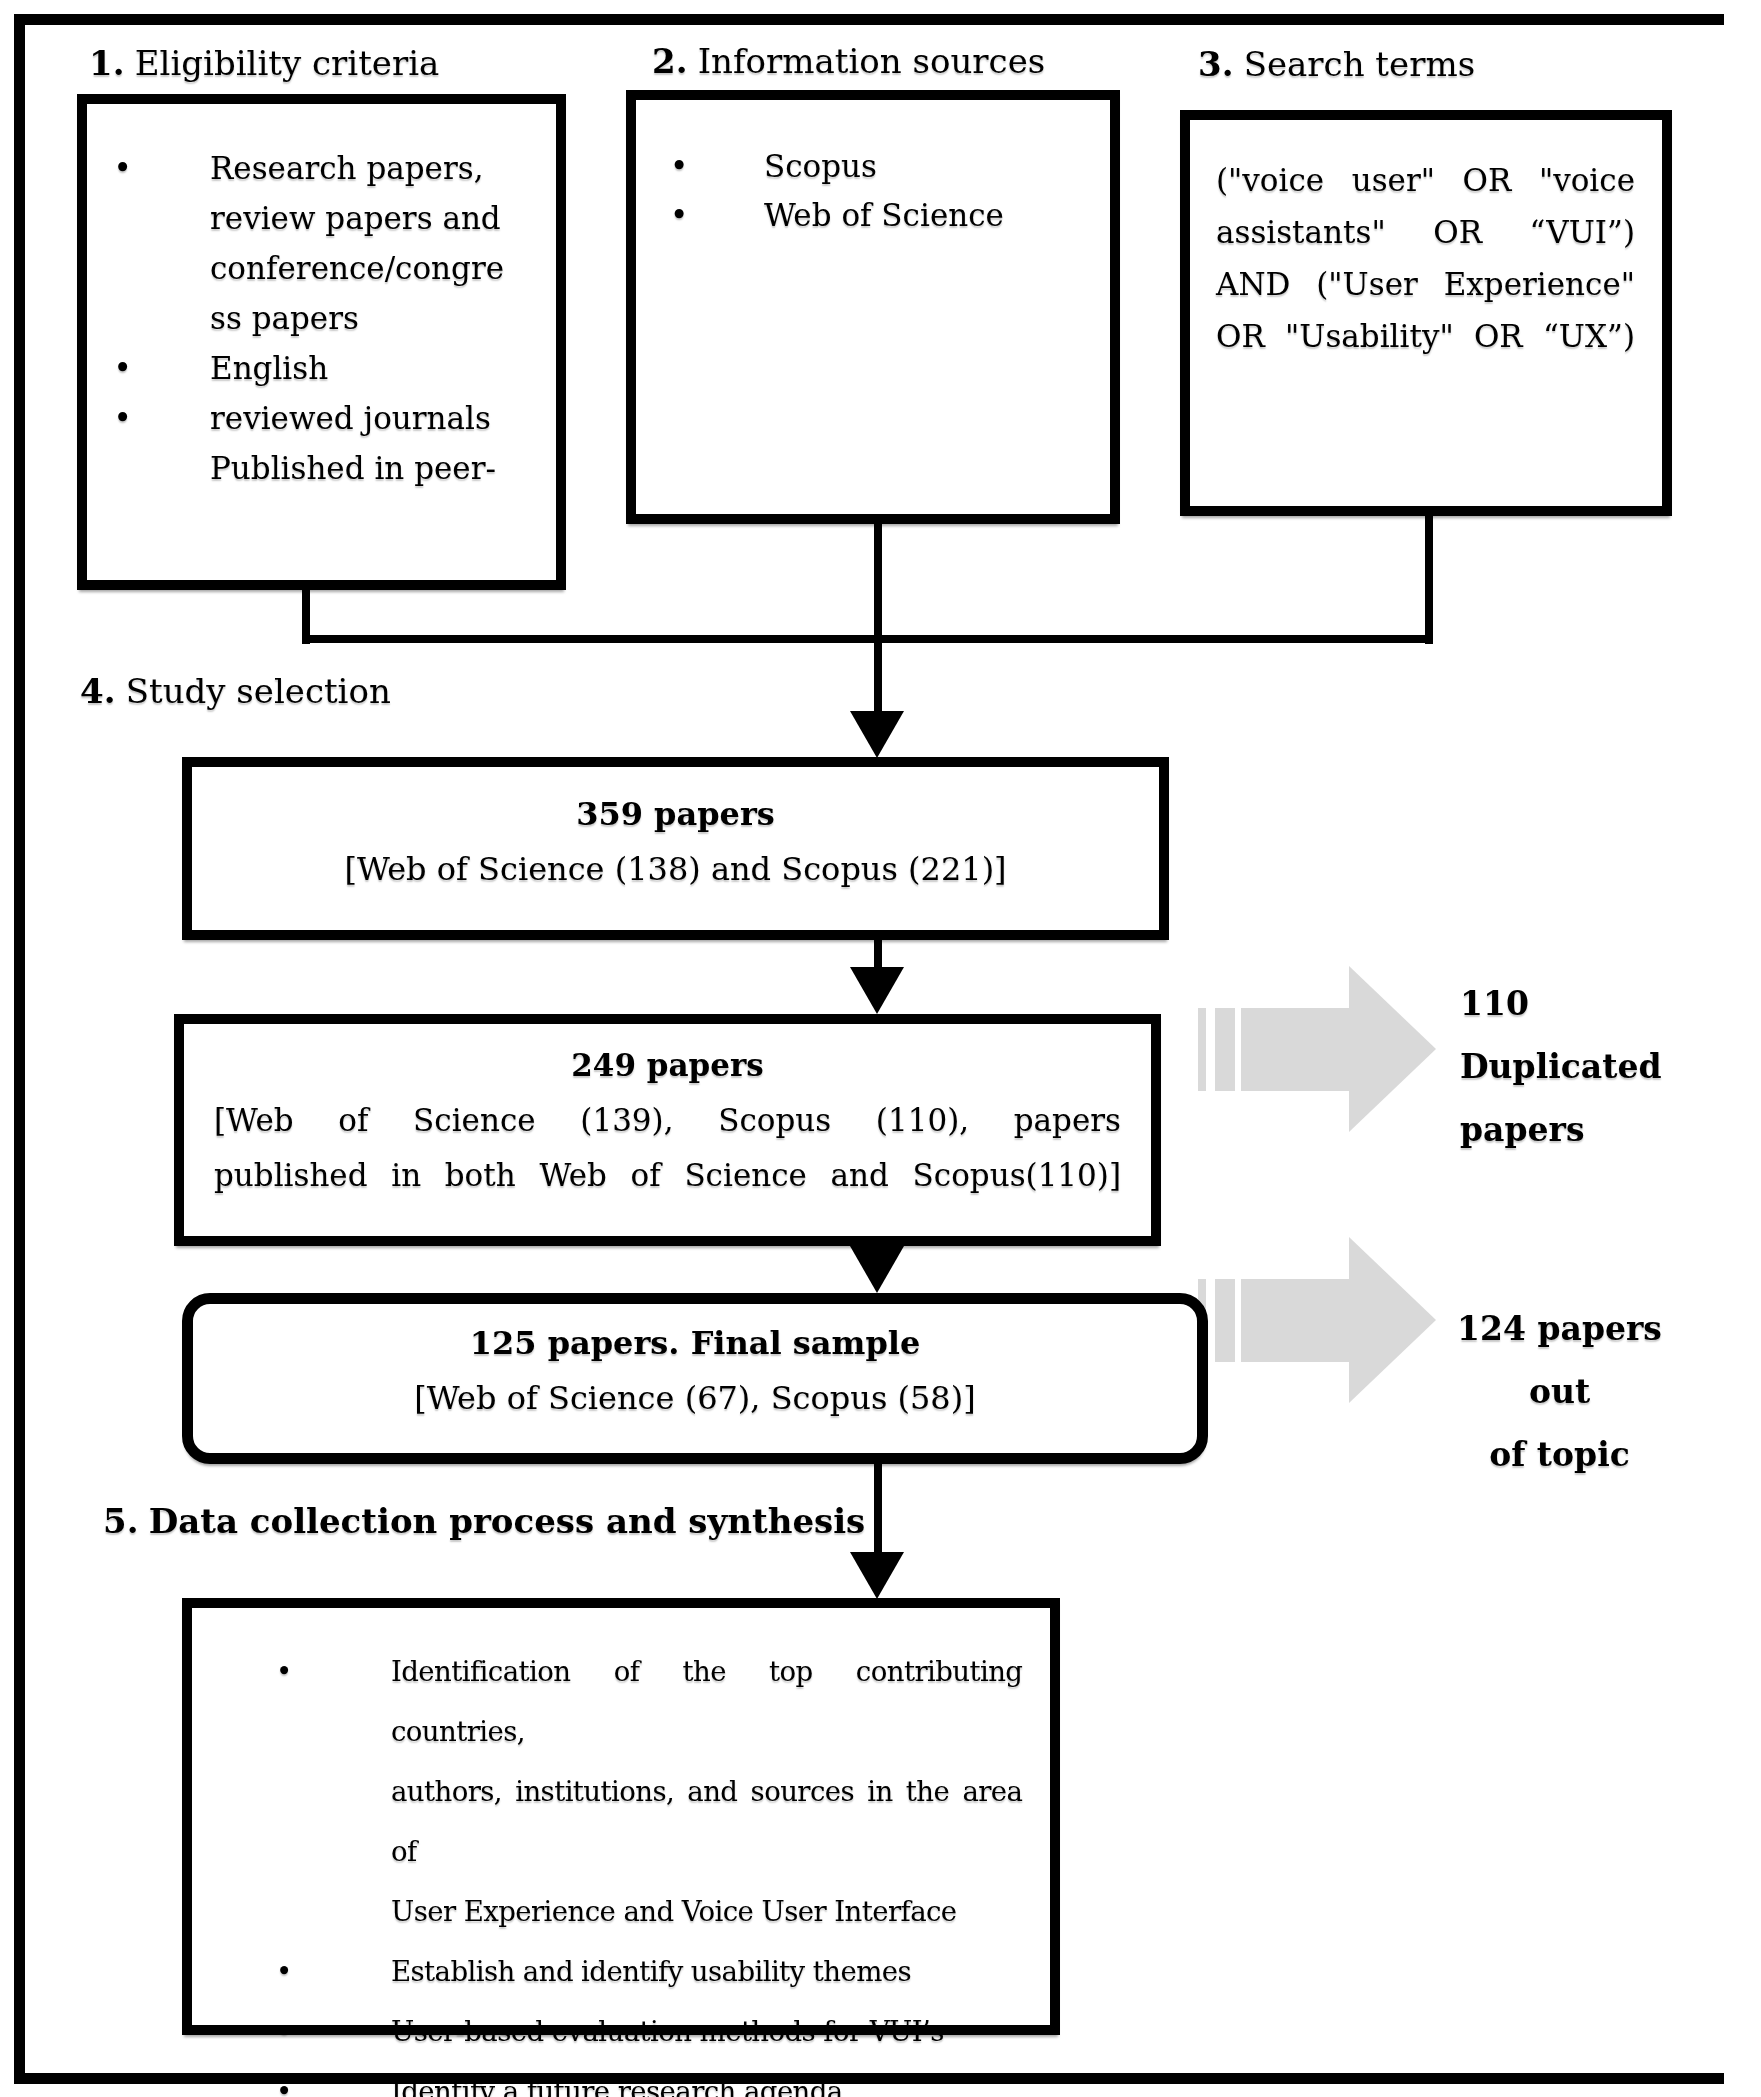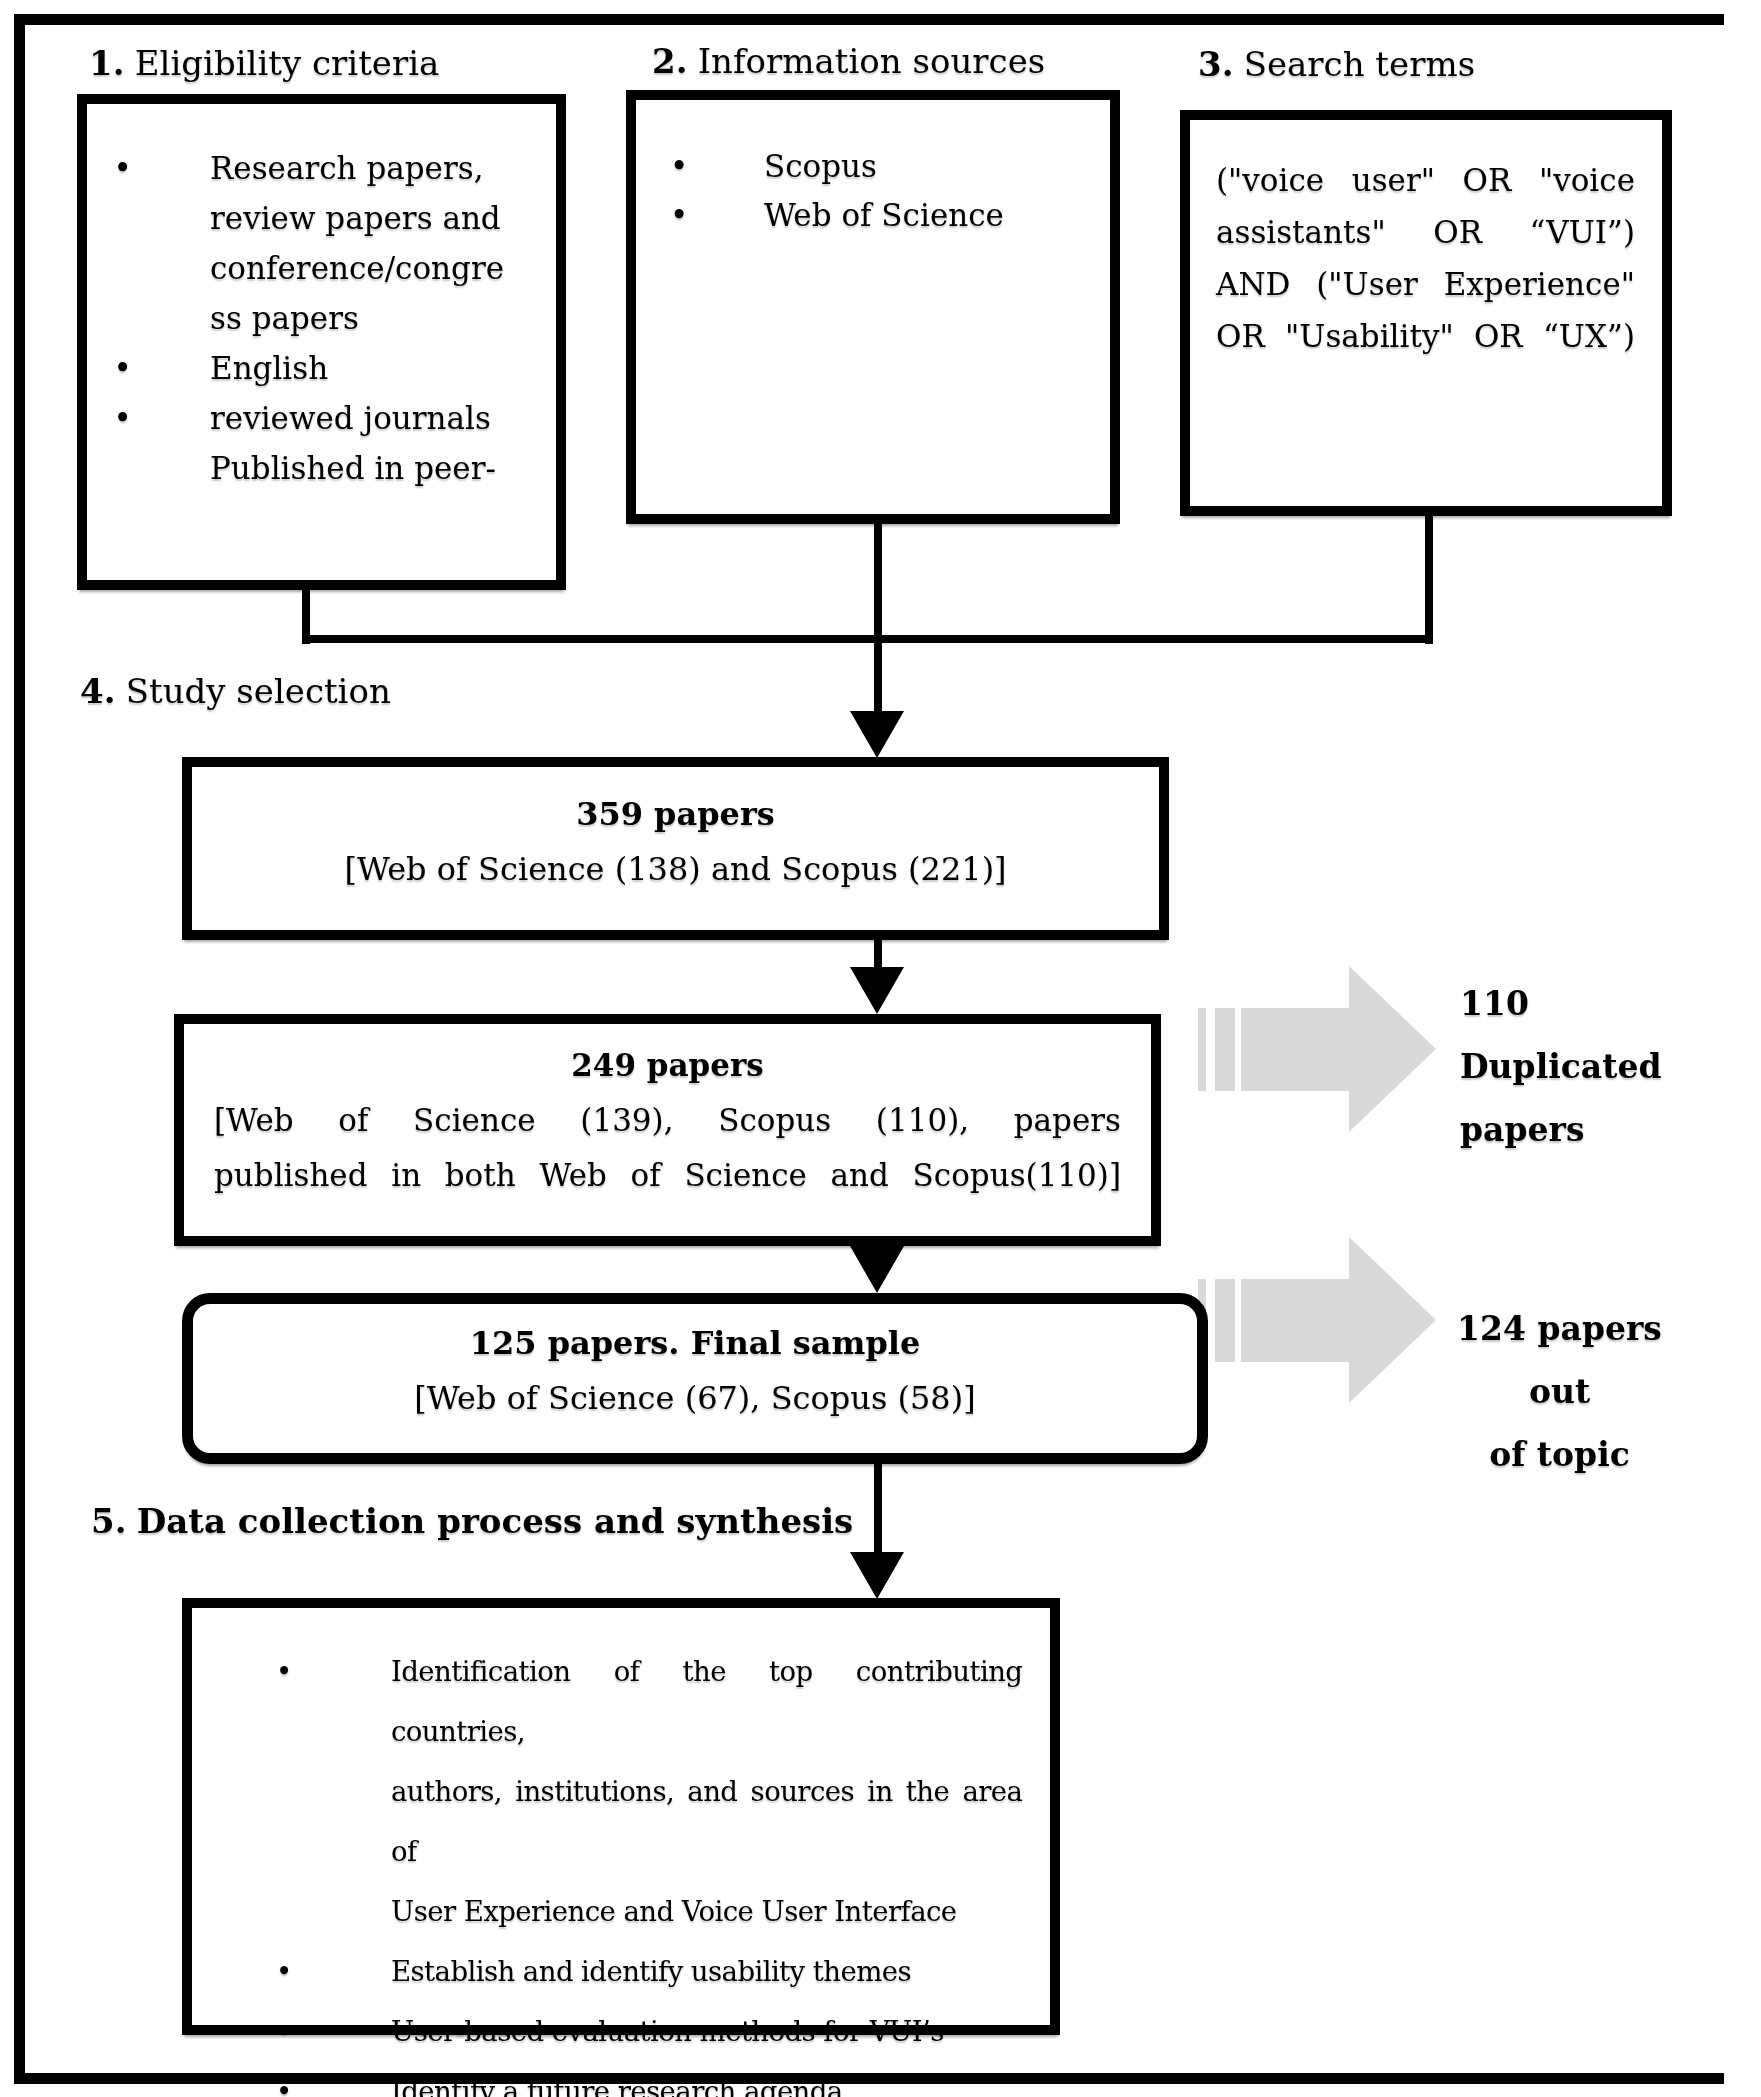--- a/index.html
+++ b/index.html
@@ -183,21 +183,21 @@
   <div class="abs callout" style="left:1424px;top:1297px;width:271px;">
       <div class="ln ln-center">124 papers out</div>
       <div class="ln ln-center">of topic</div>
     </div>
 
   <div id="box-125" class="abs box box-thick" style="left:182px;top:1293px;width:1026px;height:171px;">
     <div class="sel-title">125 papers. Final sample</div>
     <div class="ln-center">[Web of Science (67), Scopus (58)]</div>
   </div>
 
-  <div class="abs h" style="left:91px;top:1498px;">
+  <div class="abs h" style="left:103px;top:1498px;">
     <span class="b">5.</span><span class="b2">Data collection process and synthesis</span>
   </div>
 
   <div class="abs line" style="left:874px;top:1464px;width:8.3px;height:91px;"></div>
   <div class="abs arrowhead-down" style="left:850px;top:1552px;"></div>
 
   <div id="box-collection" class="abs box" style="left:182px;top:1598px;width:878px;height:437px;">
       <div class="brow">
         <span class="bdot">•</span>
         <div class="btext">

